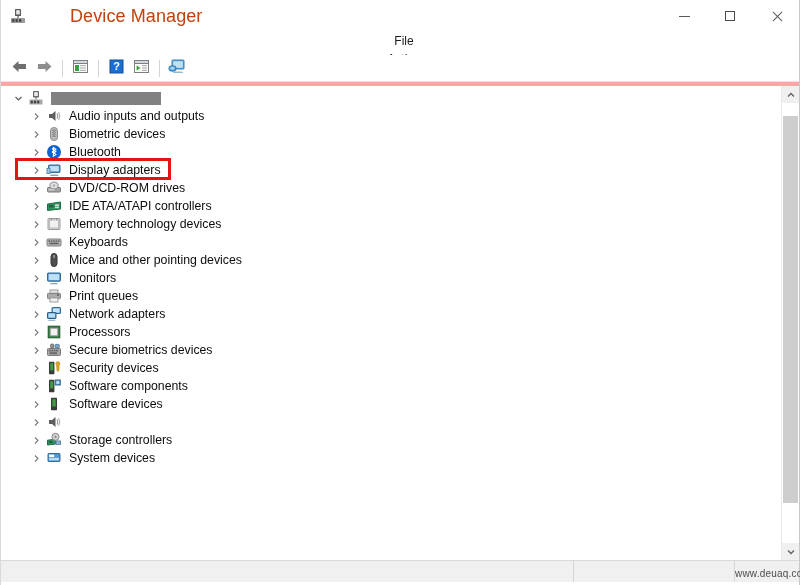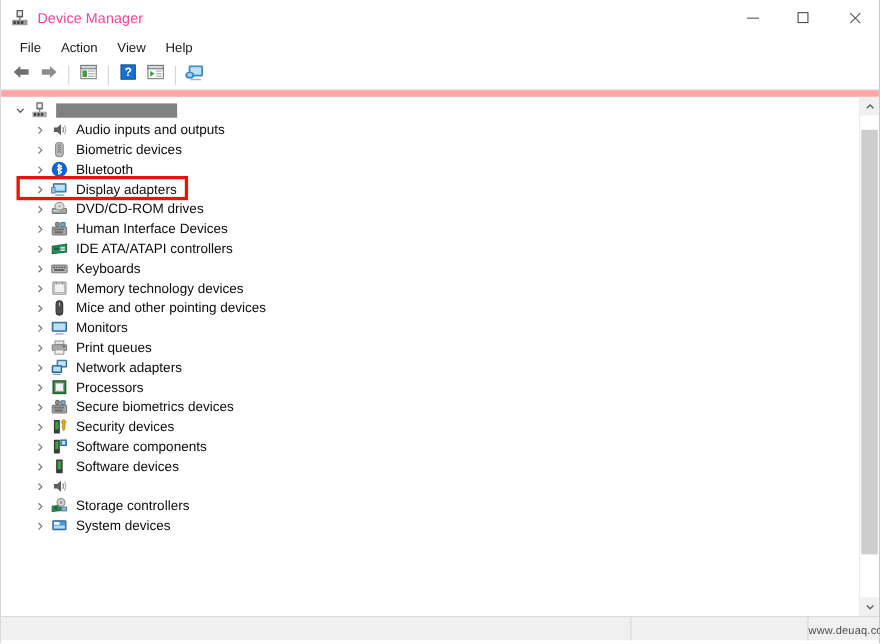--- a/index.html
+++ b/index.html
@@ -40,24 +40,25 @@
     user-select: none;
   }
   .title-icon {
     width: 16px; height: 16px;
     margin-left: 9px;
     margin-right: 8px;
     position: relative;
     flex: 0 0 auto;
   }
   .title-text {
-    font-size: 13px;
-    color: #ec4899;
+    font-size: 18px;
+    color: #c2410c;
     letter-spacing: 0.1px;
     flex: 1 1 auto;
+    margin-left: 36px;
   }
   .winbtns {
     display: flex;
     height: 32px;
     flex: 0 0 auto;
   }
   .winbtn {
     width: 46px;
     height: 32px;
     display: flex;
@@ -91,20 +92,21 @@
   
   .menubar {
     height: 22px;
     min-height: 22px;
     display: flex;
     align-items: center;
     padding-left: 8px;
     background: #ffffff;
     border-bottom: 1px solid #ffffff;
     user-select: none;
+    flex-direction: column;
   }
   .menu-item {
     font-size: 12px;
     color: #1a1a1a;
     padding: 2px 9px;
     cursor: default;
   }
 
   
   .toolbar {
@@ -128,21 +130,21 @@
     background: #d4d4d4;
     margin: 0 5px;
   }
 
   
   .client {
     flex: 1 1 auto;
     display: flex;
     position: relative;
     background: #ffffff;
-    border-top: 6px solid #fca5a5;
+    border-top: 4px solid #fca5a5;
     overflow: hidden;
     gap: 14px;
   }
   .tree-pane {
     flex: 1 1 auto;
     position: relative;
     overflow: hidden;
     padding-top: 3px;
     background: #ffffff;
   }
@@ -463,194 +465,174 @@
             <rect x="1.5" y="7.5" width="13" height="4.5" rx="0.7" fill="#a5a5a5" stroke="#7d7d7d"></rect>
             <rect x="2.6" y="9" width="6" height="1.3" fill="#d8d8d8"></rect>
             <ellipse cx="8" cy="5.5" rx="4.2" ry="3.4" fill="#dedede" stroke="#8e8e8e"></ellipse>
             <ellipse cx="8" cy="5.5" rx="1.1" ry="0.9" fill="#9e9e9e"></ellipse>
           </svg>
         </span>
         <span class="nlabel">DVD/CD-ROM drives</span>
       </div>
 
 
+
+      <div class="node child">
+        <span class="twisty">
+          <svg width="9" height="9" viewBox="0 0 9 9">
+              <path d="M3 1.5 L6 4.5 L3 7.5" fill="none" stroke="#7a7a7a" stroke-width="1.1"></path>
+            </svg>
+        </span>
+        <span class="nicon">
+          <svg width="16" height="16" viewBox="0 0 16 16">
+            <path d="M1.5 6 L14.5 4 L14.5 11 L1.5 12.5 Z" fill="#2f8f5e" stroke="#1f6b44"></path>
+            <rect x="3" y="7" width="4.5" height="2.4" fill="#1f5f40"></rect>
+            <rect x="9" y="6.4" width="4" height="1.6" fill="#d8d8d8"></rect>
+            <rect x="9" y="8.6" width="4" height="1.6" fill="#d8d8d8"></rect>
+          </svg>
+        </span>
+        <span class="nlabel">IDE ATA/ATAPI controllers</span>
+      </div>
+
+      <div class="node child">
+        <span class="twisty">
+          <svg width="9" height="9" viewBox="0 0 9 9">
+              <path d="M3 1.5 L6 4.5 L3 7.5" fill="none" stroke="#7a7a7a" stroke-width="1.1"></path>
+            </svg>
+        </span>
+        <span class="nicon">
+          <svg width="16" height="16" viewBox="0 0 16 16">
+            <rect x="2" y="2.5" width="12" height="11" rx="0.6" fill="#dcdcdc" stroke="#9a9a9a"></rect>
+            <rect x="3.4" y="4" width="9.2" height="8" fill="#f1f1f1" stroke="#b9b9b9"></rect>
+            <rect x="4.6" y="2.5" width="1.3" height="1.8" fill="#8f8f8f"></rect>
+            <rect x="10.1" y="2.5" width="1.3" height="1.8" fill="#8f8f8f"></rect>
+          </svg>
+        </span>
+        <span class="nlabel">Memory technology devices</span>
+      </div>
+
+      <div class="node child">
+        <span class="twisty">
+          <svg width="9" height="9" viewBox="0 0 9 9">
+              <path d="M3 1.5 L6 4.5 L3 7.5" fill="none" stroke="#7a7a7a" stroke-width="1.1"></path>
+            </svg>
+        </span>
+        <span class="nicon">
+          <svg width="16" height="16" viewBox="0 0 16 16">
+            <rect x="1" y="5" width="14" height="7" rx="0.9" fill="#b5b5b5" stroke="#838383"></rect>
+            <rect x="2.3" y="6.3" width="1.7" height="1.5" fill="#616161"></rect>
+            <rect x="4.7" y="6.3" width="1.7" height="1.5" fill="#616161"></rect>
+            <rect x="7.1" y="6.3" width="1.7" height="1.5" fill="#616161"></rect>
+            <rect x="9.5" y="6.3" width="1.7" height="1.5" fill="#616161"></rect>
+            <rect x="11.9" y="6.3" width="1.7" height="1.5" fill="#616161"></rect>
+            <rect x="3.3" y="8.6" width="9.3" height="1.7" fill="#616161"></rect>
+          </svg>
+        </span>
+        <span class="nlabel">Keyboards</span>
+      </div>
+
+      <div class="node child">
+        <span class="twisty">
+          <svg width="9" height="9" viewBox="0 0 9 9">
+              <path d="M3 1.5 L6 4.5 L3 7.5" fill="none" stroke="#7a7a7a" stroke-width="1.1"></path>
+            </svg>
+        </span>
+        <span class="nicon">
+          <svg width="16" height="16" viewBox="0 0 16 16">
+            <rect x="5" y="1.5" width="6" height="13" rx="3" fill="#4f4f4f" stroke="#343434"></rect>
+            <rect x="7.6" y="3" width="0.9" height="3" fill="#cfcfcf"></rect>
+          </svg>
+        </span>
+        <span class="nlabel">Mice and other pointing devices</span>
+      </div>
+
+      <div class="node child">
+        <span class="twisty">
+          <svg width="9" height="9" viewBox="0 0 9 9">
+              <path d="M3 1.5 L6 4.5 L3 7.5" fill="none" stroke="#7a7a7a" stroke-width="1.1"></path>
+            </svg>
+        </span>
+        <span class="nicon">
+          <svg width="16" height="16" viewBox="0 0 16 16">
+            <rect x="1.5" y="3" width="13" height="8.2" rx="0.7" fill="#4a90cf" stroke="#34688f"></rect>
+            <rect x="2.7" y="4.1" width="10.6" height="6" fill="#bfe0f4"></rect>
+            <path d="M5 12.9 L11 12.9 L12.4 14.2 L3.6 14.2 Z" fill="#8aa8bd"></path>
+          </svg>
+        </span>
+        <span class="nlabel">Monitors</span>
+      </div>
+
+      <div class="node child">
+        <span class="twisty">
+          <svg width="9" height="9" viewBox="0 0 9 9">
+              <path d="M3 1.5 L6 4.5 L3 7.5" fill="none" stroke="#7a7a7a" stroke-width="1.1"></path>
+            </svg>
+        </span>
+        <span class="nicon">
+          <svg width="16" height="16" viewBox="0 0 16 16">
+            <rect x="4" y="2" width="8" height="3.4" fill="#e3e3e3" stroke="#9b9b9b"></rect>
+            <rect x="1.5" y="5.4" width="13" height="5.2" rx="0.8" fill="#a9a9a9" stroke="#808080"></rect>
+            <rect x="11" y="6.4" width="2" height="1.2" fill="#4d4d4d"></rect>
+            <rect x="4" y="10" width="8" height="4" fill="#f2f2f2" stroke="#9b9b9b"></rect>
+          </svg>
+        </span>
+        <span class="nlabel">Print queues</span>
+      </div>
+
+      <div class="node child">
+        <span class="twisty">
+          <svg width="9" height="9" viewBox="0 0 9 9">
+              <path d="M3 1.5 L6 4.5 L3 7.5" fill="none" stroke="#7a7a7a" stroke-width="1.1"></path>
+            </svg>
+        </span>
+        <span class="nicon">
+          <svg width="16" height="16" viewBox="0 0 16 16">
+            <rect x="6" y="1.5" width="8.5" height="6" rx="0.6" fill="#4f9ad4" stroke="#36698f"></rect>
+            <rect x="6.9" y="2.4" width="6.7" height="4.2" fill="#c6e3f6"></rect>
+            <rect x="1.5" y="6.5" width="8.5" height="6" rx="0.6" fill="#3f8ec9" stroke="#2b5e86"></rect>
+            <rect x="2.4" y="7.4" width="6.7" height="4.2" fill="#bcdef4"></rect>
+            <path d="M3 13.8 L8.5 13.8 L9.6 14.8 L1.9 14.8 Z" fill="#7ba1bb"></path>
+          </svg>
+        </span>
+        <span class="nlabel">Network adapters</span>
+      </div>
+
+      <div class="node child">
+        <span class="twisty">
+          <svg width="9" height="9" viewBox="0 0 9 9">
+              <path d="M3 1.5 L6 4.5 L3 7.5" fill="none" stroke="#7a7a7a" stroke-width="1.1"></path>
+            </svg>
+        </span>
+        <span class="nicon">
+          <svg width="16" height="16" viewBox="0 0 16 16">
+            <rect x="2.2" y="2.2" width="11.6" height="11.6" fill="#2f7a3e" stroke="#1d5a2a"></rect>
+            <rect x="4.2" y="4.2" width="7.6" height="7.6" fill="#f2f2f2" stroke="#9a9a9a"></rect>
+          </svg>
+        </span>
+        <span class="nlabel">Processors</span>
+      </div>
+
       <div class="node child">
         <span class="twisty">
           <svg width="9" height="9" viewBox="0 0 9 9">
               <path d="M3 1.5 L6 4.5 L3 7.5" fill="none" stroke="#7a7a7a" stroke-width="1.1"></path>
             </svg>
         </span>
         <span class="nicon">
           <svg width="16" height="16" viewBox="0 0 16 16">
             <rect x="1.5" y="6.5" width="13" height="7" rx="0.8" fill="#a6a6a6" stroke="#7b7b7b"></rect>
             <rect x="2.8" y="7.8" width="2" height="1.6" fill="#666"></rect>
             <rect x="5.2" y="7.8" width="2" height="1.6" fill="#666"></rect>
             <rect x="7.6" y="7.8" width="2" height="1.6" fill="#666"></rect>
             <rect x="10" y="7.8" width="2" height="1.6" fill="#666"></rect>
             <rect x="3.6" y="10.3" width="7.4" height="1.8" fill="#666"></rect>
             <rect x="4.5" y="2" width="3.4" height="4" rx="1.6" fill="#8f8f8f" stroke="#6d6d6d"></rect>
             <rect x="9.2" y="2.4" width="4" height="3.4" rx="0.6" fill="#7fa9c9" stroke="#55809c"></rect>
           </svg>
         </span>
-        <span class="nlabel">Human Interface Devices</span>
-      </div>
-
-      <div class="node child">
-        <span class="twisty">
-          <svg width="9" height="9" viewBox="0 0 9 9">
-              <path d="M3 1.5 L6 4.5 L3 7.5" fill="none" stroke="#7a7a7a" stroke-width="1.1"></path>
-            </svg>
-        </span>
-        <span class="nicon">
-          <svg width="16" height="16" viewBox="0 0 16 16">
-            <path d="M1.5 6 L14.5 4 L14.5 11 L1.5 12.5 Z" fill="#2f8f5e" stroke="#1f6b44"></path>
-            <rect x="3" y="7" width="4.5" height="2.4" fill="#1f5f40"></rect>
-            <rect x="9" y="6.4" width="4" height="1.6" fill="#d8d8d8"></rect>
-            <rect x="9" y="8.6" width="4" height="1.6" fill="#d8d8d8"></rect>
-          </svg>
-        </span>
-        <span class="nlabel">IDE ATA/ATAPI controllers</span>
-      </div>
-
-      <div class="node child">
-        <span class="twisty">
-          <svg width="9" height="9" viewBox="0 0 9 9">
-              <path d="M3 1.5 L6 4.5 L3 7.5" fill="none" stroke="#7a7a7a" stroke-width="1.1"></path>
-            </svg>
-        </span>
-        <span class="nicon">
-          <svg width="16" height="16" viewBox="0 0 16 16">
-            <rect x="1" y="5" width="14" height="7" rx="0.9" fill="#b5b5b5" stroke="#838383"></rect>
-            <rect x="2.3" y="6.3" width="1.7" height="1.5" fill="#616161"></rect>
-            <rect x="4.7" y="6.3" width="1.7" height="1.5" fill="#616161"></rect>
-            <rect x="7.1" y="6.3" width="1.7" height="1.5" fill="#616161"></rect>
-            <rect x="9.5" y="6.3" width="1.7" height="1.5" fill="#616161"></rect>
-            <rect x="11.9" y="6.3" width="1.7" height="1.5" fill="#616161"></rect>
-            <rect x="3.3" y="8.6" width="9.3" height="1.7" fill="#616161"></rect>
-          </svg>
-        </span>
-        <span class="nlabel">Keyboards</span>
-      </div>
-
-      <div class="node child">
-        <span class="twisty">
-          <svg width="9" height="9" viewBox="0 0 9 9">
-              <path d="M3 1.5 L6 4.5 L3 7.5" fill="none" stroke="#7a7a7a" stroke-width="1.1"></path>
-            </svg>
-        </span>
-        <span class="nicon">
-          <svg width="16" height="16" viewBox="0 0 16 16">
-            <rect x="2" y="2.5" width="12" height="11" rx="0.6" fill="#dcdcdc" stroke="#9a9a9a"></rect>
-            <rect x="3.4" y="4" width="9.2" height="8" fill="#f1f1f1" stroke="#b9b9b9"></rect>
-            <rect x="4.6" y="2.5" width="1.3" height="1.8" fill="#8f8f8f"></rect>
-            <rect x="10.1" y="2.5" width="1.3" height="1.8" fill="#8f8f8f"></rect>
-          </svg>
-        </span>
-        <span class="nlabel">Memory technology devices</span>
-      </div>
-
-      <div class="node child">
-        <span class="twisty">
-          <svg width="9" height="9" viewBox="0 0 9 9">
-              <path d="M3 1.5 L6 4.5 L3 7.5" fill="none" stroke="#7a7a7a" stroke-width="1.1"></path>
-            </svg>
-        </span>
-        <span class="nicon">
-          <svg width="16" height="16" viewBox="0 0 16 16">
-            <rect x="5" y="1.5" width="6" height="13" rx="3" fill="#4f4f4f" stroke="#343434"></rect>
-            <rect x="7.6" y="3" width="0.9" height="3" fill="#cfcfcf"></rect>
-          </svg>
-        </span>
-        <span class="nlabel">Mice and other pointing devices</span>
-      </div>
-
-      <div class="node child">
-        <span class="twisty">
-          <svg width="9" height="9" viewBox="0 0 9 9">
-              <path d="M3 1.5 L6 4.5 L3 7.5" fill="none" stroke="#7a7a7a" stroke-width="1.1"></path>
-            </svg>
-        </span>
-        <span class="nicon">
-          <svg width="16" height="16" viewBox="0 0 16 16">
-            <rect x="1.5" y="3" width="13" height="8.2" rx="0.7" fill="#4a90cf" stroke="#34688f"></rect>
-            <rect x="2.7" y="4.1" width="10.6" height="6" fill="#bfe0f4"></rect>
-            <path d="M5 12.9 L11 12.9 L12.4 14.2 L3.6 14.2 Z" fill="#8aa8bd"></path>
-          </svg>
-        </span>
-        <span class="nlabel">Monitors</span>
-      </div>
-
-      <div class="node child">
-        <span class="twisty">
-          <svg width="9" height="9" viewBox="0 0 9 9">
-              <path d="M3 1.5 L6 4.5 L3 7.5" fill="none" stroke="#7a7a7a" stroke-width="1.1"></path>
-            </svg>
-        </span>
-        <span class="nicon">
-          <svg width="16" height="16" viewBox="0 0 16 16">
-            <rect x="4" y="2" width="8" height="3.4" fill="#e3e3e3" stroke="#9b9b9b"></rect>
-            <rect x="1.5" y="5.4" width="13" height="5.2" rx="0.8" fill="#a9a9a9" stroke="#808080"></rect>
-            <rect x="11" y="6.4" width="2" height="1.2" fill="#4d4d4d"></rect>
-            <rect x="4" y="10" width="8" height="4" fill="#f2f2f2" stroke="#9b9b9b"></rect>
-          </svg>
-        </span>
-        <span class="nlabel">Print queues</span>
-      </div>
-
-      <div class="node child">
-        <span class="twisty">
-          <svg width="9" height="9" viewBox="0 0 9 9">
-              <path d="M3 1.5 L6 4.5 L3 7.5" fill="none" stroke="#7a7a7a" stroke-width="1.1"></path>
-            </svg>
-        </span>
-        <span class="nicon">
-          <svg width="16" height="16" viewBox="0 0 16 16">
-            <rect x="6" y="1.5" width="8.5" height="6" rx="0.6" fill="#4f9ad4" stroke="#36698f"></rect>
-            <rect x="6.9" y="2.4" width="6.7" height="4.2" fill="#c6e3f6"></rect>
-            <rect x="1.5" y="6.5" width="8.5" height="6" rx="0.6" fill="#3f8ec9" stroke="#2b5e86"></rect>
-            <rect x="2.4" y="7.4" width="6.7" height="4.2" fill="#bcdef4"></rect>
-            <path d="M3 13.8 L8.5 13.8 L9.6 14.8 L1.9 14.8 Z" fill="#7ba1bb"></path>
-          </svg>
-        </span>
-        <span class="nlabel">Network adapters</span>
-      </div>
-
-      <div class="node child">
-        <span class="twisty">
-          <svg width="9" height="9" viewBox="0 0 9 9">
-              <path d="M3 1.5 L6 4.5 L3 7.5" fill="none" stroke="#7a7a7a" stroke-width="1.1"></path>
-            </svg>
-        </span>
-        <span class="nicon">
-          <svg width="16" height="16" viewBox="0 0 16 16">
-            <rect x="2.2" y="2.2" width="11.6" height="11.6" fill="#2f7a3e" stroke="#1d5a2a"></rect>
-            <rect x="4.2" y="4.2" width="7.6" height="7.6" fill="#f2f2f2" stroke="#9a9a9a"></rect>
-          </svg>
-        </span>
-        <span class="nlabel">Processors</span>
-      </div>
-
-      <div class="node child">
-        <span class="twisty">
-          <svg width="9" height="9" viewBox="0 0 9 9">
-              <path d="M3 1.5 L6 4.5 L3 7.5" fill="none" stroke="#7a7a7a" stroke-width="1.1"></path>
-            </svg>
-        </span>
-        <span class="nicon">
-          <svg width="16" height="16" viewBox="0 0 16 16">
-            <rect x="1.5" y="6.5" width="13" height="7" rx="0.8" fill="#a6a6a6" stroke="#7b7b7b"></rect>
-            <rect x="2.8" y="7.8" width="2" height="1.6" fill="#666"></rect>
-            <rect x="5.2" y="7.8" width="2" height="1.6" fill="#666"></rect>
-            <rect x="7.6" y="7.8" width="2" height="1.6" fill="#666"></rect>
-            <rect x="10" y="7.8" width="2" height="1.6" fill="#666"></rect>
-            <rect x="3.6" y="10.3" width="7.4" height="1.8" fill="#666"></rect>
-            <rect x="4.5" y="2" width="3.4" height="4" rx="1.6" fill="#8f8f8f" stroke="#6d6d6d"></rect>
-            <rect x="9.2" y="2.4" width="4" height="3.4" rx="0.6" fill="#7fa9c9" stroke="#55809c"></rect>
-          </svg>
-        </span>
         <span class="nlabel">Secure biometrics devices</span>
       </div>
 
       <div class="node child">
         <span class="twisty">
           <svg width="9" height="9" viewBox="0 0 9 9">
               <path d="M3 1.5 L6 4.5 L3 7.5" fill="none" stroke="#7a7a7a" stroke-width="1.1"></path>
             </svg>
         </span>
         <span class="nicon">

